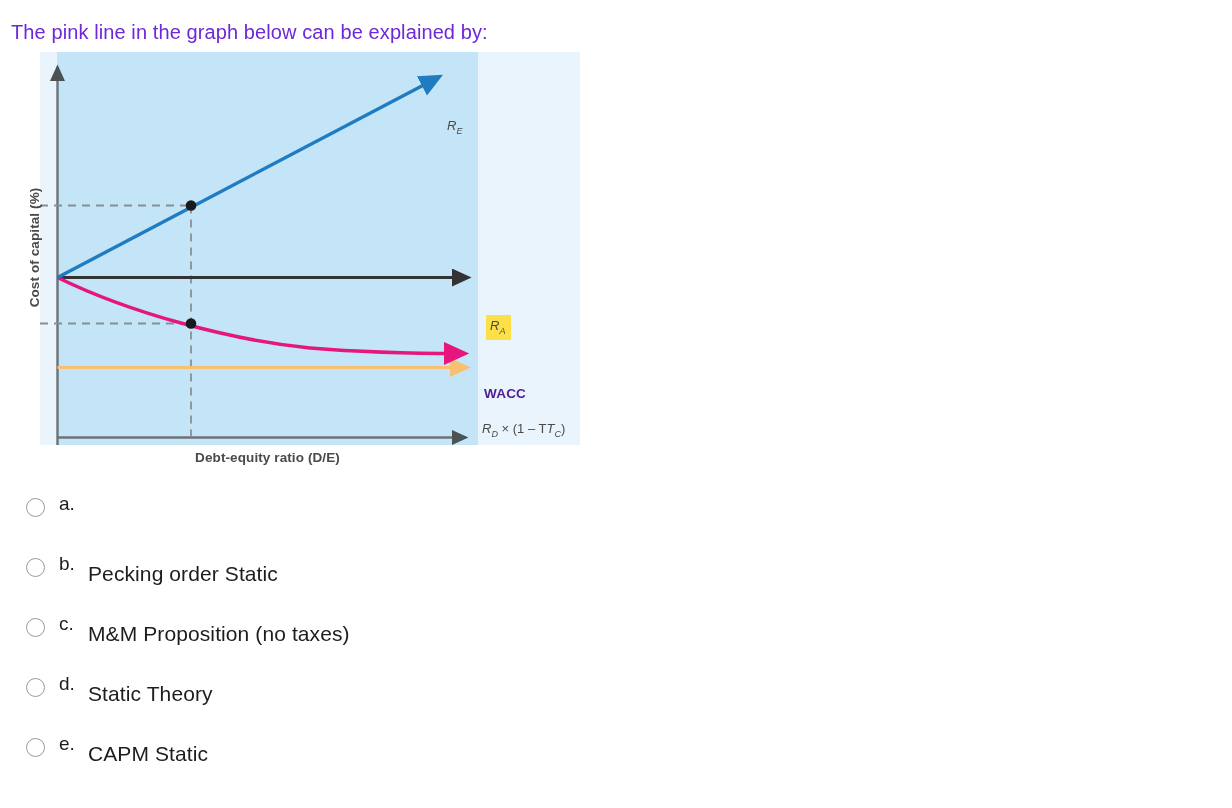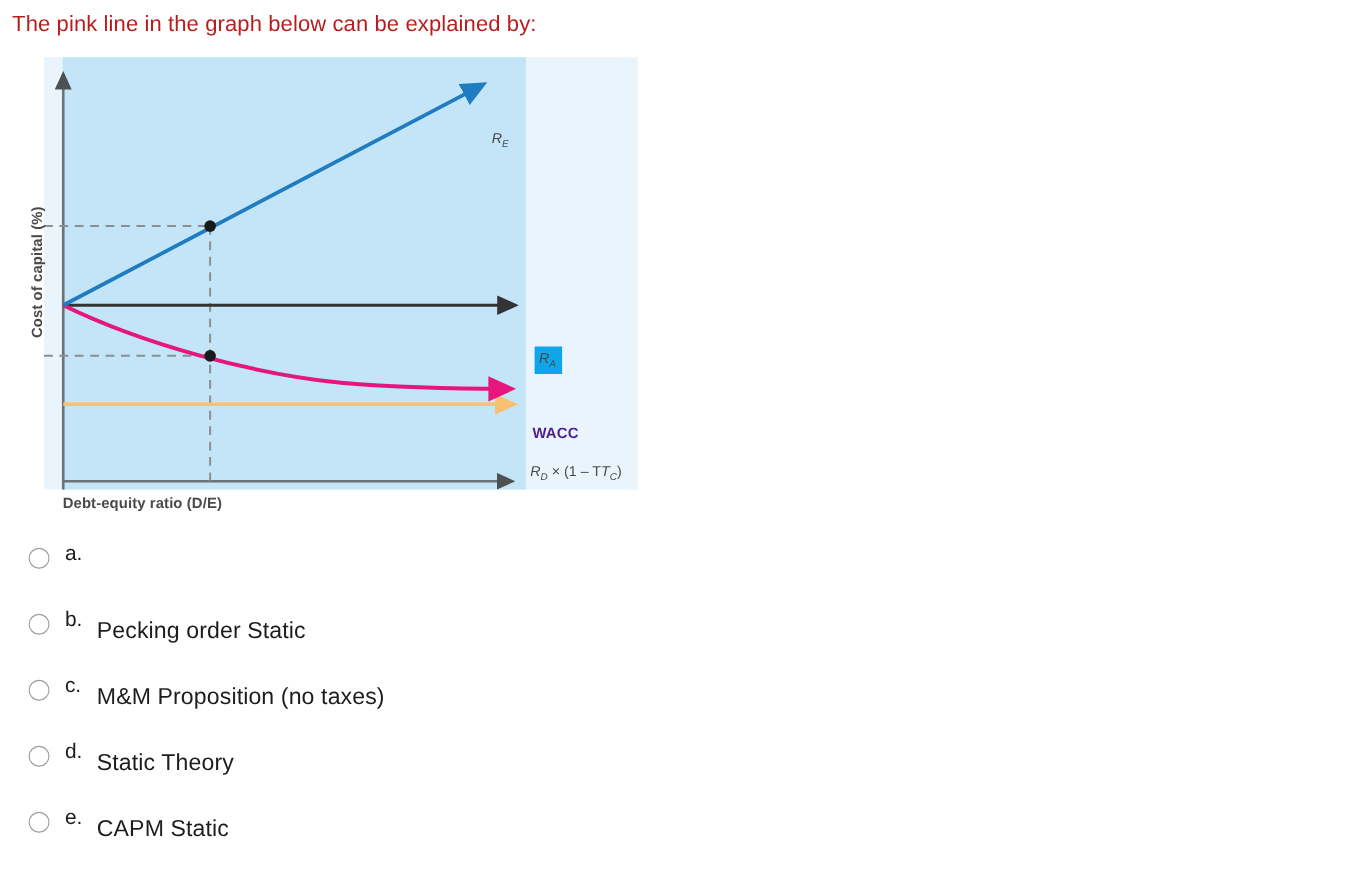--- a/index.html
+++ b/index.html
@@ -13,24 +13,24 @@
     font-family: "Liberation Sans", sans-serif;
     color: #1b1b1b;
     overflow: hidden;
     position: relative;
   }
 
   
   #question-prompt {
     position: absolute;
     left: 11px;
-    top: 9px;
+    top: 19px;
     font-size: 20px;
     line-height: 26px;
-    color: #b91c1c;
+    color: #6d28d9;
     letter-spacing: 0.1px;
     white-space: nowrap;
   }
 
   
   #figure {
     position: absolute;
     left: 0px;
     top: 45px;
     width: 600px;
@@ -71,36 +71,37 @@
     font-size: 13.5px;
     font-weight: bold;
     color: #4a4a4a;
     letter-spacing: 0.1px;
   }
   #x-axis-title {
     position: absolute;
     left: 57px;
     top: 405px;
     width: 421px;
+    text-align: center;
     font-size: 13.5px;
     font-weight: bold;
     color: #4a4a4a;
     letter-spacing: 0.1px;
   }
 
   .series-label {
     position: absolute;
     font-size: 13px;
     color: #4a4a4a;
     white-space: nowrap;
   }
   .series-label i { font-style: italic; }
   .series-label sub { font-size: 9px; font-style: italic; }
   #label-re   { left: 447px; top: 73px; }
-  #label-ra   { left: 486px; top: 270px; background: #0ea5e9; padding: 3px 6px 4px 4px; }
+  #label-ra   { left: 486px; top: 270px; background: #fde047; padding: 3px 6px 4px 4px; }
   #label-wacc { left: 484px; top: 341px; color: #4c1d95; font-weight: bold; font-size: 13.5px; letter-spacing: 0.2px; }
   #label-rd   { left: 482px; top: 376px; }
 
   
   #options {
     position: absolute;
     left: 0px;
     top: 484px;
     width: 760px;
   }

